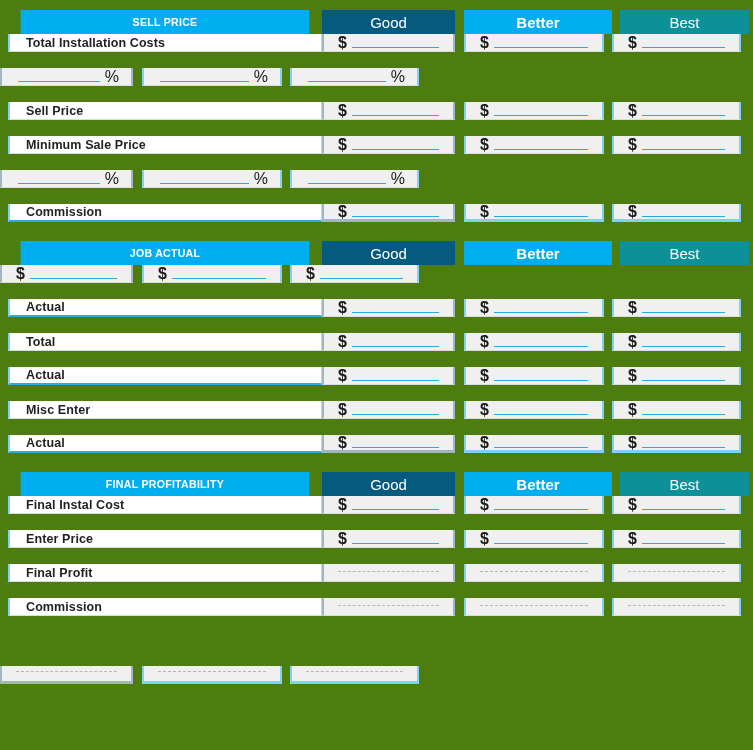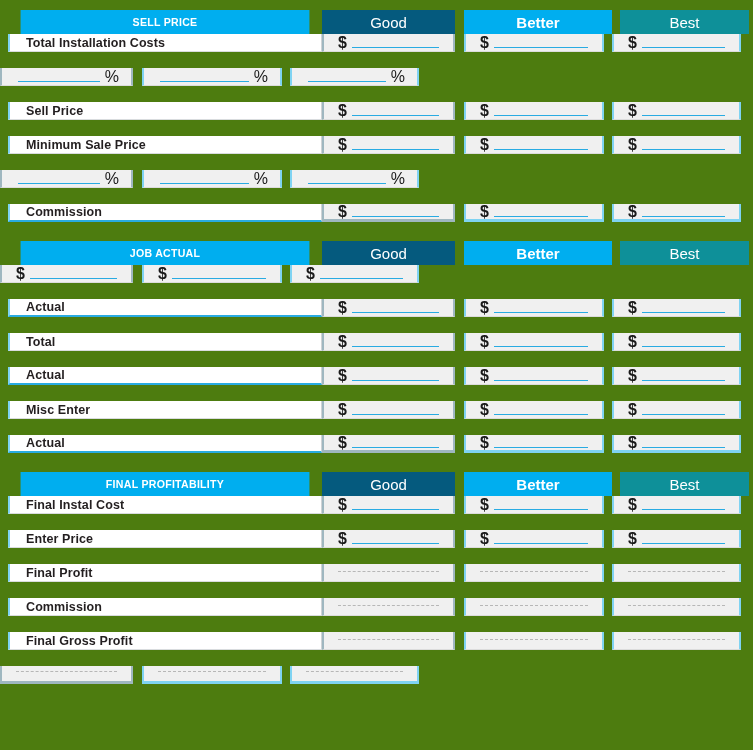--- a/index.html
+++ b/index.html
@@ -497,38 +497,20 @@
         <div class="dashed-wrap">
           <div class="ruled"></div>
         </div>
       </div>
       <div class="cell-val col-best">
         <div class="dashed-wrap">
           <div class="ruled"></div>
         </div>
       </div>
     </div>
-    <div class="row" style="top: 632px;">
-      <div class="cell-label">Final Gross Profit</div>
-      <div class="cell-val col-good">
-        <div class="dashed-wrap">
-          <div class="ruled"></div>
-        </div>
-      </div>
-      <div class="cell-val col-better">
-        <div class="dashed-wrap">
-          <div class="ruled"></div>
-        </div>
-      </div>
-      <div class="cell-val col-best">
-        <div class="dashed-wrap">
-          <div class="ruled"></div>
-        </div>
-      </div>
-    </div>
     <div class="row" style="top: 666px;">
       <div class="cell-val col-good bot-cap-good">
         <div class="dashed-wrap">
           <div class="ruled"></div>
         </div>
       </div>
       <div class="cell-val col-better bot-cap-blue">
         <div class="dashed-wrap">
           <div class="ruled"></div>
         </div>

